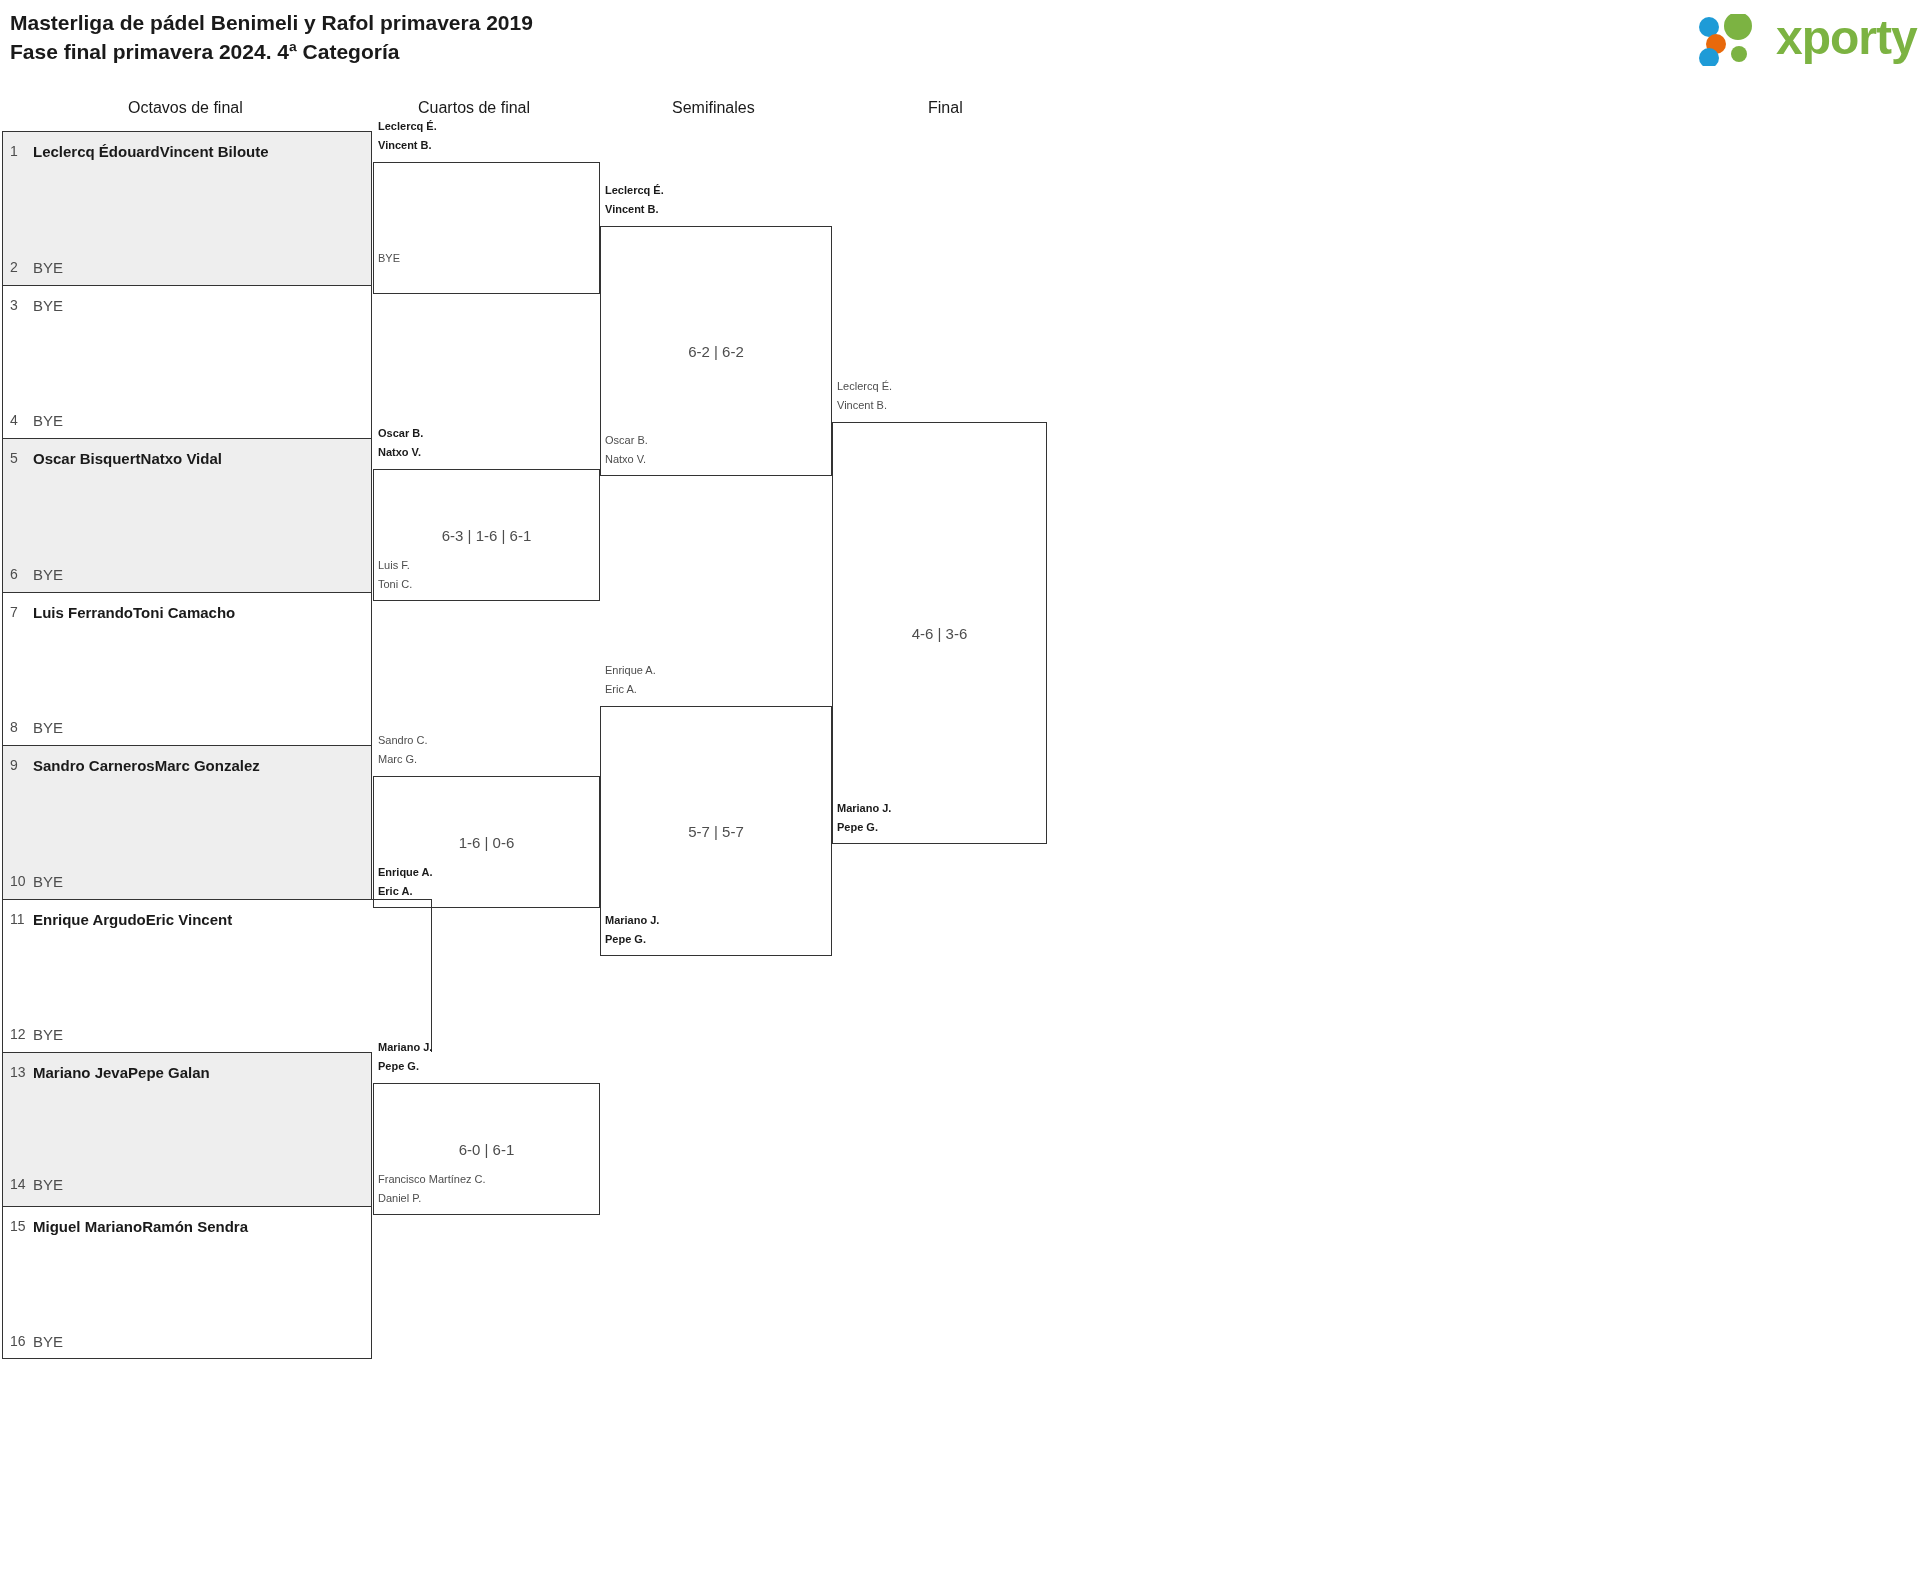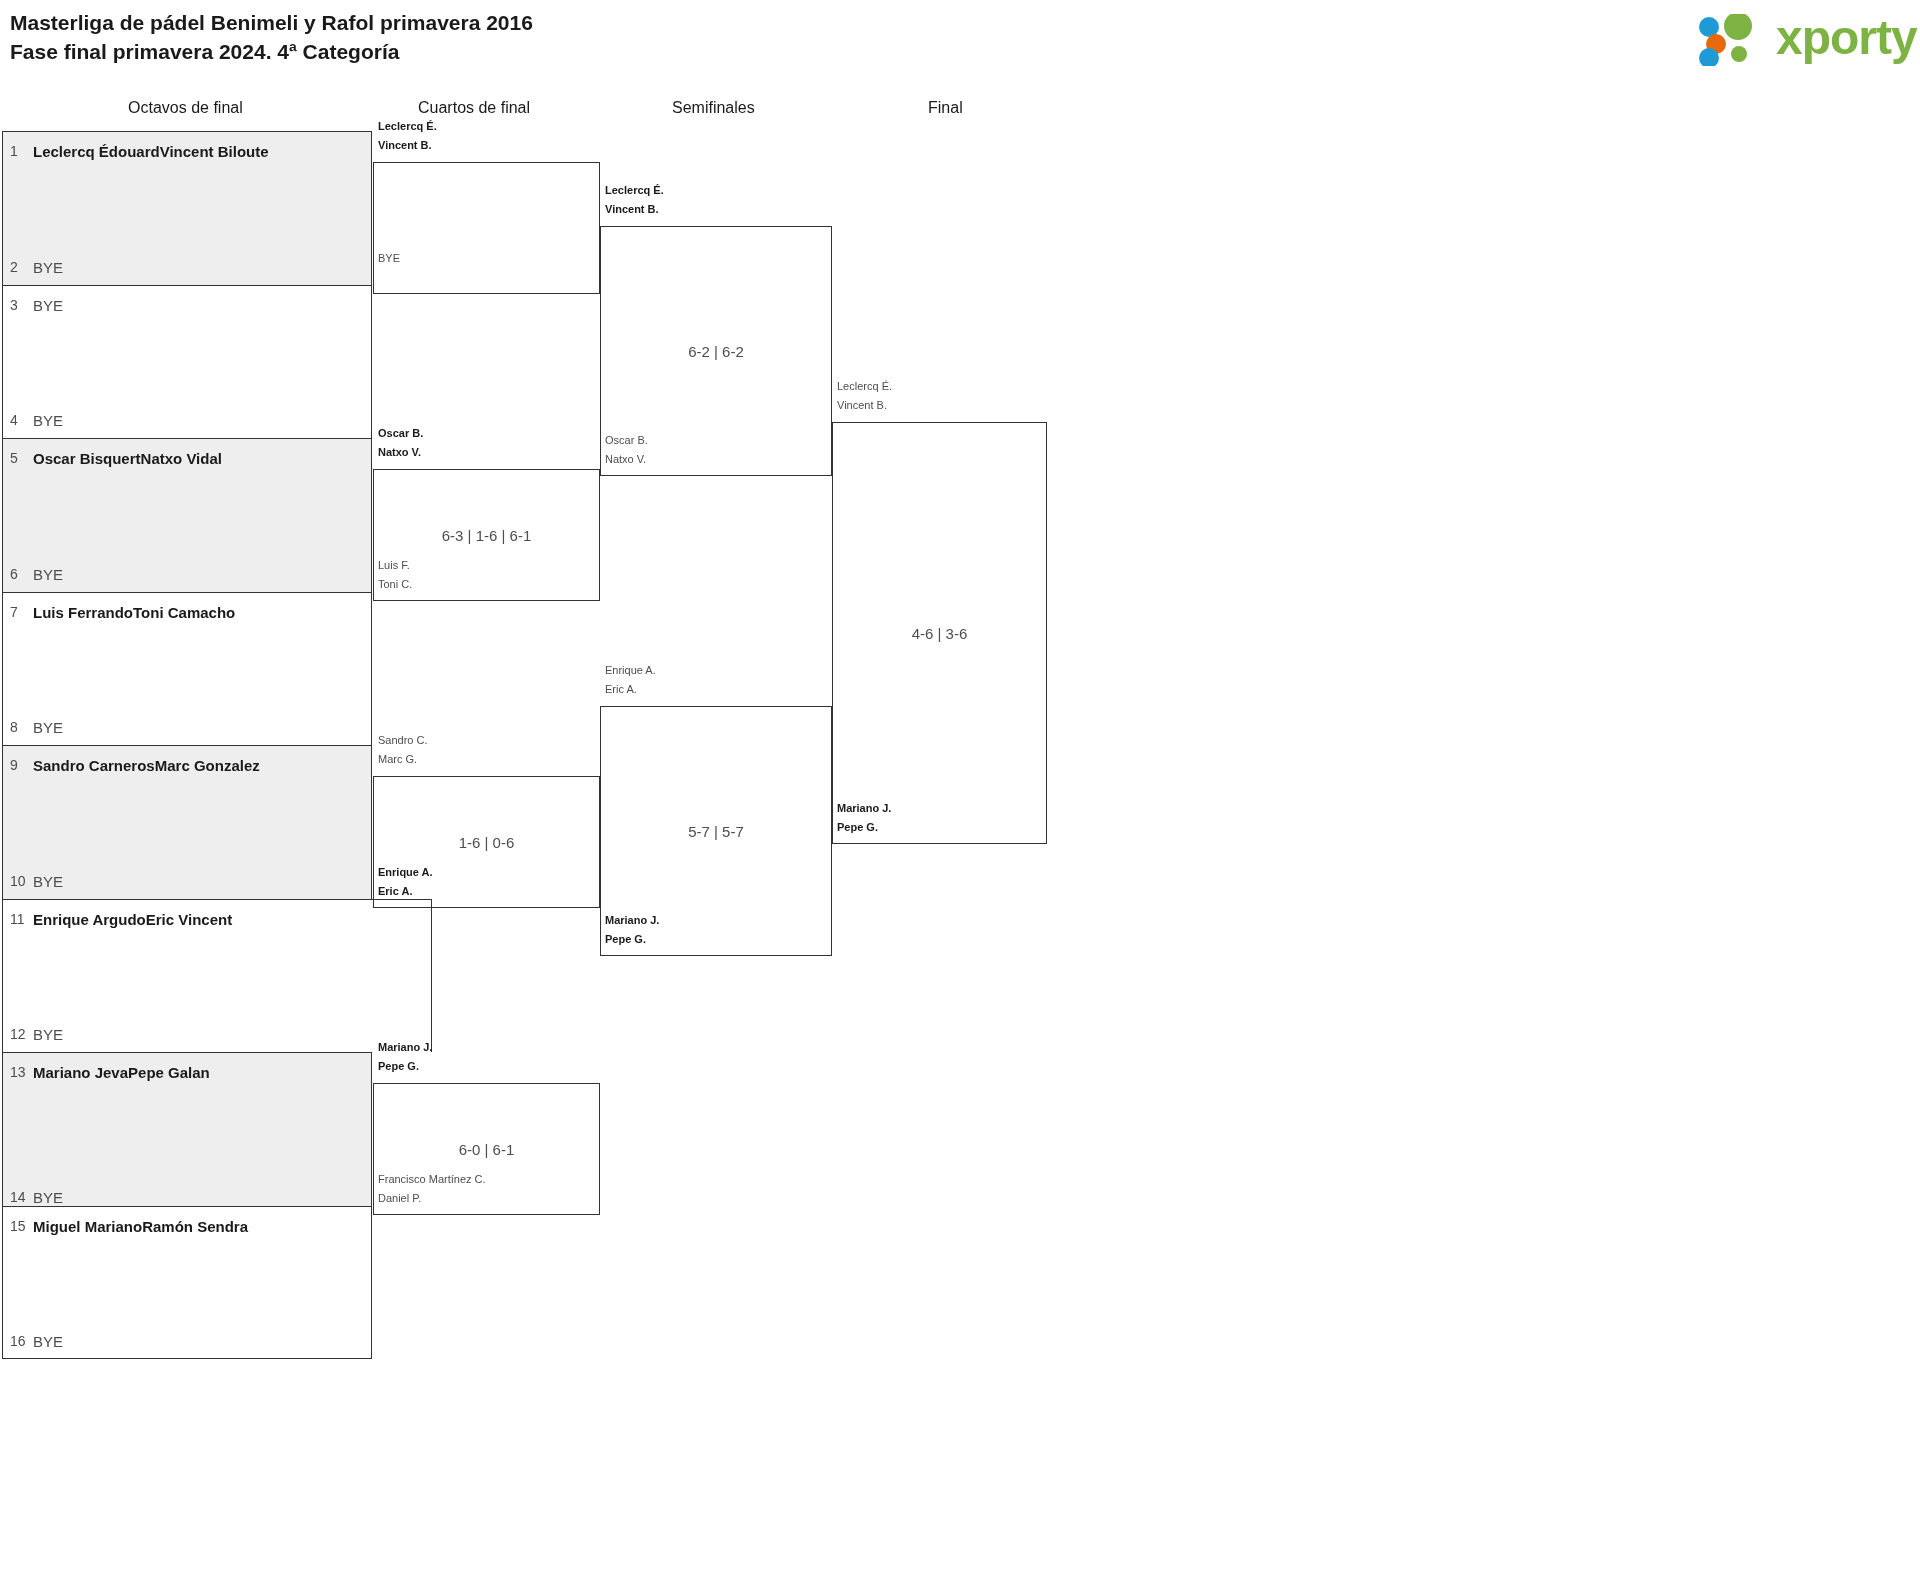--- a/index.html
+++ b/index.html
@@ -79,21 +79,21 @@
   }
   .plabel.win { color: #1a1a1a; font-weight: bold; }
   .plabel .ln { display: block; }
 </style>
 </head>
 <body>
 
 <div id="root">
 
   <div class="title-block">
-    <div class="title-line">Masterliga de pádel Benimeli y Rafol primavera 2016</div>
+    <div class="title-line">Masterliga de pádel Benimeli y Rafol primavera 2019</div>
     <div class="title-line">Fase final primavera 2024. 4ª Categoría</div>
   </div>
 
   <div class="logo">
     <svg class="logo-dots" viewBox="0 0 76 52">
       <circle cx="13" cy="13" r="10" fill="#1e9bd7"></circle>
       <circle cx="42" cy="12" r="14" fill="#7cb342"></circle>
       <circle cx="20" cy="30" r="10" fill="#e8690b"></circle>
       <circle cx="13" cy="44" r="10" fill="#1e9bd7"></circle>
       <circle cx="43" cy="40" r="8" fill="#7cb342"></circle>
@@ -164,21 +164,21 @@
         <div class="r1-slot" style="top: 117.5px;">
           <div class="r1-seed">12</div>
           <div class="r1-bye">BYE</div>
         </div>
       </div>
       <div class="r1-block shaded" style="left: 2px; top: 1052px; width: 370px; height: 153.5px;">
         <div class="r1-slot" style="top: 2px;">
           <div class="r1-seed">13</div>
           <div class="r1-names bold"><span class="ln">Mariano Jeva</span><span class="ln">Pepe Galan</span></div>
         </div>
-        <div class="r1-slot" style="top: 127px; padding-left: 24px;">
+        <div class="r1-slot" style="top: 114px; padding-left: 24px;">
           <div class="r1-seed">14</div>
           <div class="r1-bye">BYE</div>
         </div>
       </div>
       <div class="r1-block last" style="left: 2px; top: 1205.5px; width: 370px; height: 153.5px;">
         <div class="r1-slot" style="top: 2px;">
           <div class="r1-seed">15</div>
           <div class="r1-names bold"><span class="ln">Miguel Mariano</span><span class="ln">Ramón Sendra</span></div>
         </div>
         <div class="r1-slot" style="top: 117.5px;">

